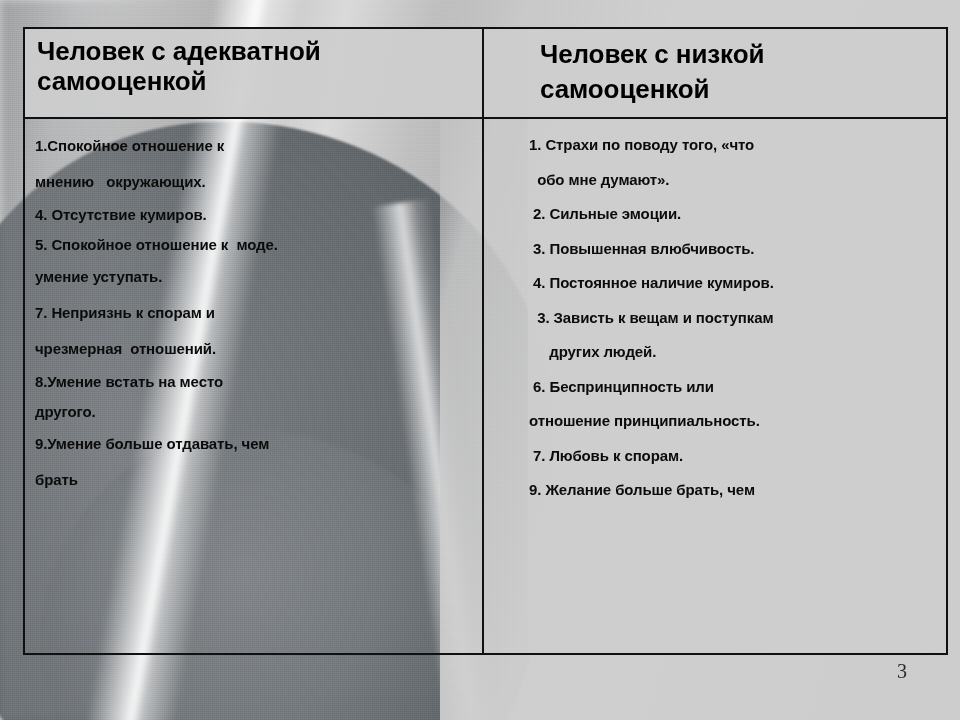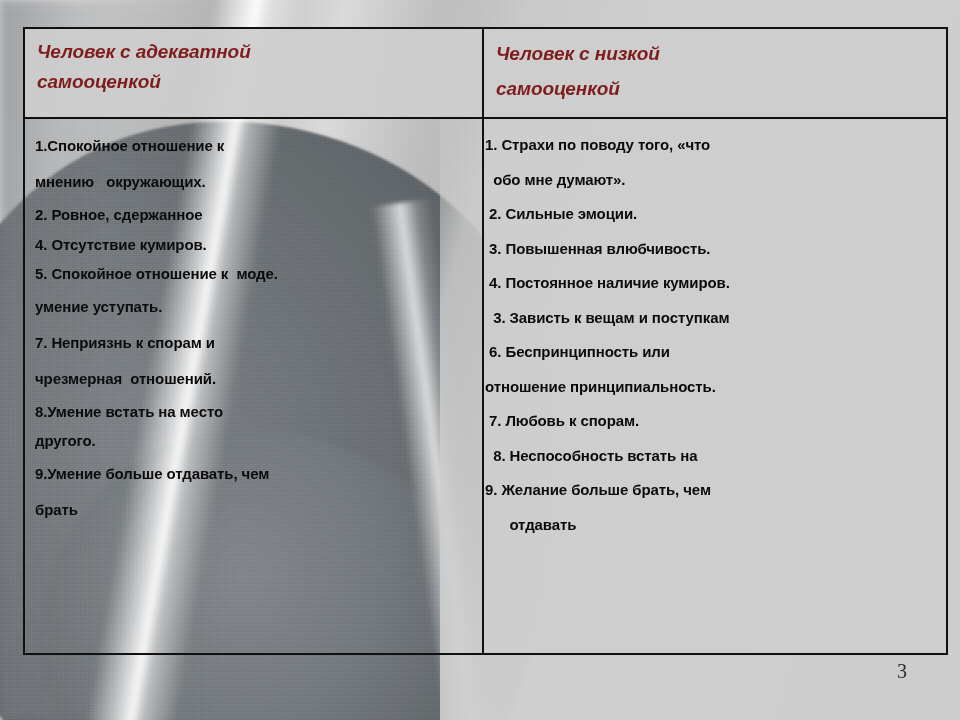--- a/index.html
+++ b/index.html
@@ -133,28 +133,28 @@
   }
   .col-left {
     width: 459px;
     box-sizing: border-box;
     border-right: 2px solid #101010;
   }
   .col-right {
     flex: 1 1 auto;
     box-sizing: border-box;
     background: rgba(206,206,206,0.93);
+    margin-left: 44px;
   }
   .thead .col-left { background: transparent; }
 
   .head-text {
-    color: #7f1d1d;
+    color: #000000;
     font-weight: bold;
-    font-style: italic;
-    font-size: 19px;
+    font-size: 26px;
     line-height: 33px;
     padding: 8px 6px 0 12px;
     letter-spacing: -0.2px;
   }
 
   .cell-body {
     padding: 9px 6px 0 8px;
     color: #0b0b0b;
     font-weight: bold;
     font-size: 15px;
@@ -210,46 +210,44 @@
           <div class="line">самооценкой</div>
         </div>
       </div>
     </div>
 
     <div class="tbody">
       <div class="col-left">
         <div class="cell-body" id="left-lines">
             <div class="line tall">1.Спокойное отношение к</div>
             <div class="line tall">мнению   окружающих.</div>
-            <div class="line">2. Ровное, сдержанное</div>
             <div class="line">4. Отсутствие кумиров.</div>
             <div class="line">5. Спокойное отношение к  моде.</div>
             <div class="line tall">умение уступать.</div>
             <div class="line tall">7. Неприязнь к спорам и</div>
             <div class="line tall">чрезмерная  отношений.</div>
             <div class="line">8.Умение встать на место</div>
             <div class="line">другого.</div>
             <div class="line tall">9.Умение больше отдавать, чем</div>
             <div class="line tall">брать</div>
           </div>
       </div>
       <div class="col-right">
         <div class="cell-body" id="right-lines">
             <div class="line">1. Страхи по поводу того, «что</div>
             <div class="line">  обо мне думают».</div>
             <div class="line"> 2. Сильные эмоции.</div>
             <div class="line"> 3. Повышенная влюбчивость.</div>
             <div class="line"> 4. Постоянное наличие кумиров.</div>
             <div class="line">  3. Зависть к вещам и поступкам</div>
+            <div class="line">     других людей.</div>
             <div class="line"> 6. Беспринципность или</div>
             <div class="line">отношение принципиальность.</div>
             <div class="line"> 7. Любовь к спорам.</div>
-            <div class="line">  8. Неспособность встать на</div>
             <div class="line">9. Желание больше брать, чем</div>
-            <div class="line">      отдавать</div>
           </div>
       </div>
     </div>
 
   </div>
 
   <div id="page-number">3</div>
 </div>
 
 </body></html>

